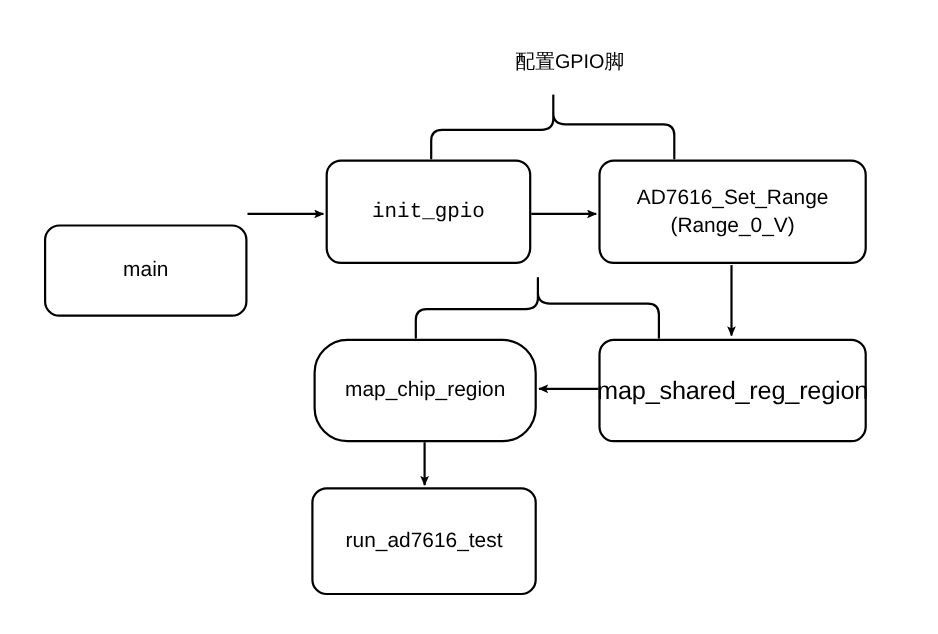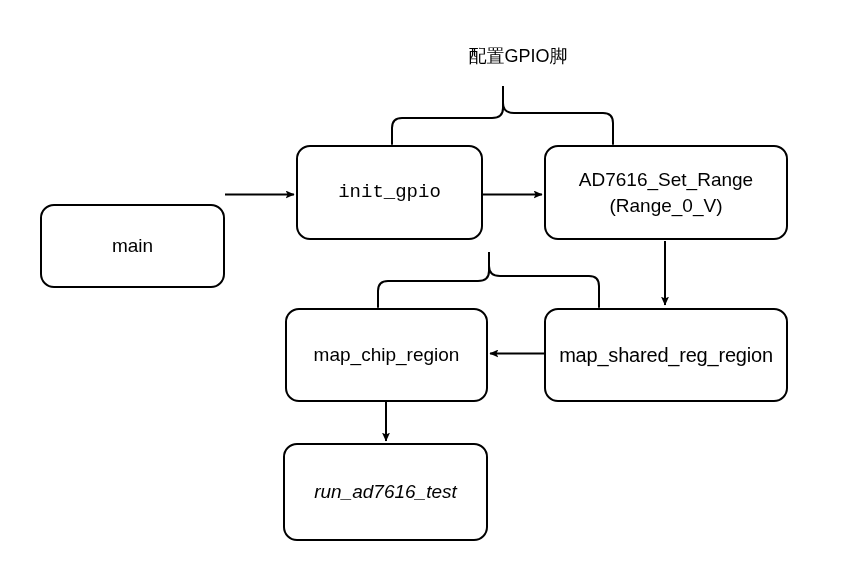--- a/index.html
+++ b/index.html
@@ -36,21 +36,21 @@
     justify-content: center;
     text-align: center;
     font-size: 19px;
     line-height: 1.32;
     color: #000000;
     white-space: pre-line;
     padding: 0 4px;
     z-index: 2;
   }
   .node.tight {
-    font-size: 20px;
+    font-size: 23px;
     padding: 0 1px;
     letter-spacing: -0.2px;
   }
   .brace-label {
     position: absolute;
     font-size: 18px;
     color: #000000;
     white-space: nowrap;
     text-align: center;
     z-index: 3;
@@ -90,19 +90,19 @@
   <div class="brace-label" style="left:518px; top:44px; transform:translateX(-50%);">配置GPIO脚</div>
 
 
   <div class="node" style="left:40px; top:165px; width:185px; height:84px;margin-top:39px;">main</div>
 
   <div class="node" style="left:296px; top:145px; width:187px; height:95px;font-family:Liberation Mono, monospace;">init_gpio</div>
 
   <div class="node" style="left:544px; top:145px; width:244px; height:95px;">AD7616_Set_Range
 (Range_0_V)</div>
 
-  <div class="node" style="left:285px; top:308px; width:203px; height:94px;">map_chip_region</div>
+  <div class="node" style="left:285px; top:308px; width:203px; height:94px;border-radius:31px;">map_chip_region</div>
 
   <div class="node tight" style="left:544px; top:308px; width:244px; height:94px;">map_shared_reg_region</div>
 
-  <div class="node" style="left:283px; top:443px; width:205px; height:98px;font-style:italic;">run_ad7616_test</div>
+  <div class="node" style="left:283px; top:443px; width:205px; height:98px;">run_ad7616_test</div>
 
 </div>
 
 </body></html>

